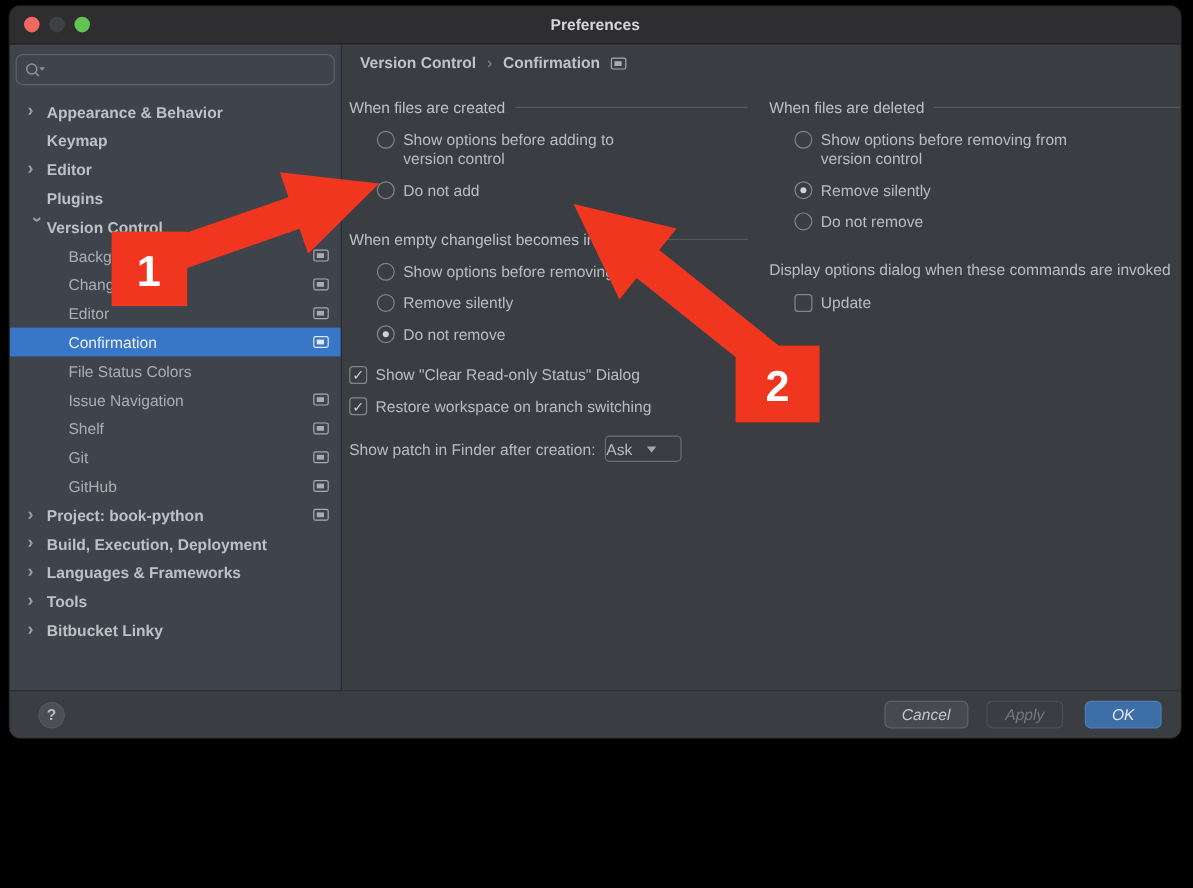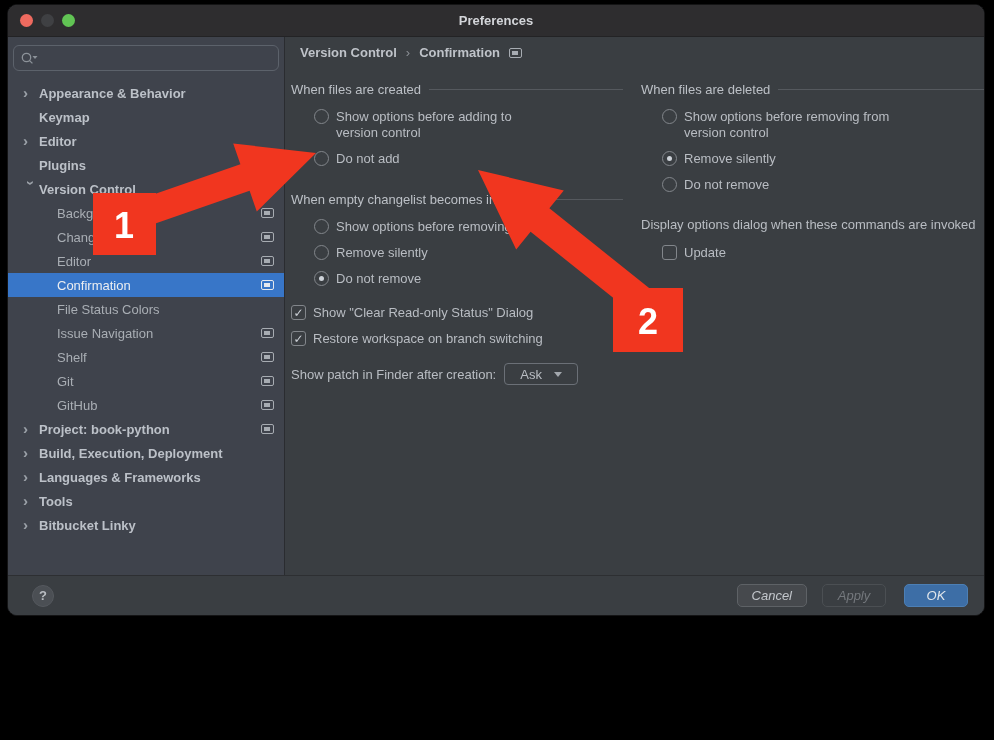--- a/index.html
+++ b/index.html
@@ -79,21 +79,21 @@
   .cb { width:15px; height:15px; border:1px solid #82868B; border-radius:3px; flex:0 0 15px;
         position:relative; background:transparent; display:flex; align-items:center;
         justify-content:center; color:#CDD2D8; font-size:12px; line-height:1; }
   .cb.checked::after { content:"✓"; }
   .check-row { display:flex; align-items:flex-start; margin-bottom:10px; }
   .gap-top { margin-top:24px; }
   .gap-top-sm { margin-top:18px; }
 
   .patch-row { display:flex; align-items:center; margin-top:16px; }
   .dropdown { margin-left:8px; height:22px; min-width:64px; border:1px solid #6B7077;
-              border-radius:4px; display:flex; align-items:center; padding:0 15px; gap:12px; }
+              border-radius:4px; display:flex; align-items:center; padding:0 0; gap:12px; }
   .dd-caret { width:0; height:0; border-left:4px solid transparent; border-right:4px solid transparent;
               border-top:5px solid #A3A8AE; }
 
   .nowrap { white-space:nowrap; }
 
   
   .footer { flex:0 0 40px; background:#3A3E42; border-top:1px solid #2D2F32;
             display:flex; align-items:center; padding:0 16px; }
   .help-btn { width:22px; height:22px; border-radius:50%; background:#4B4F54; color:#B9BDC2;
               display:flex; align-items:center; justify-content:center; font-size:13px;

